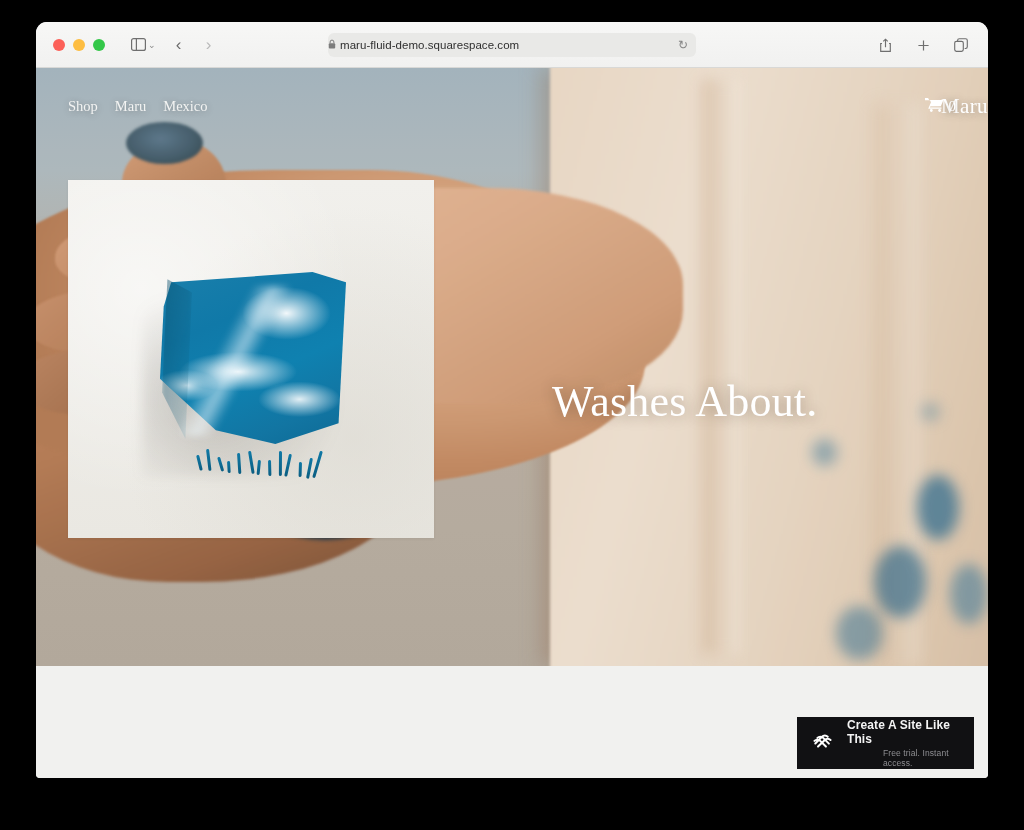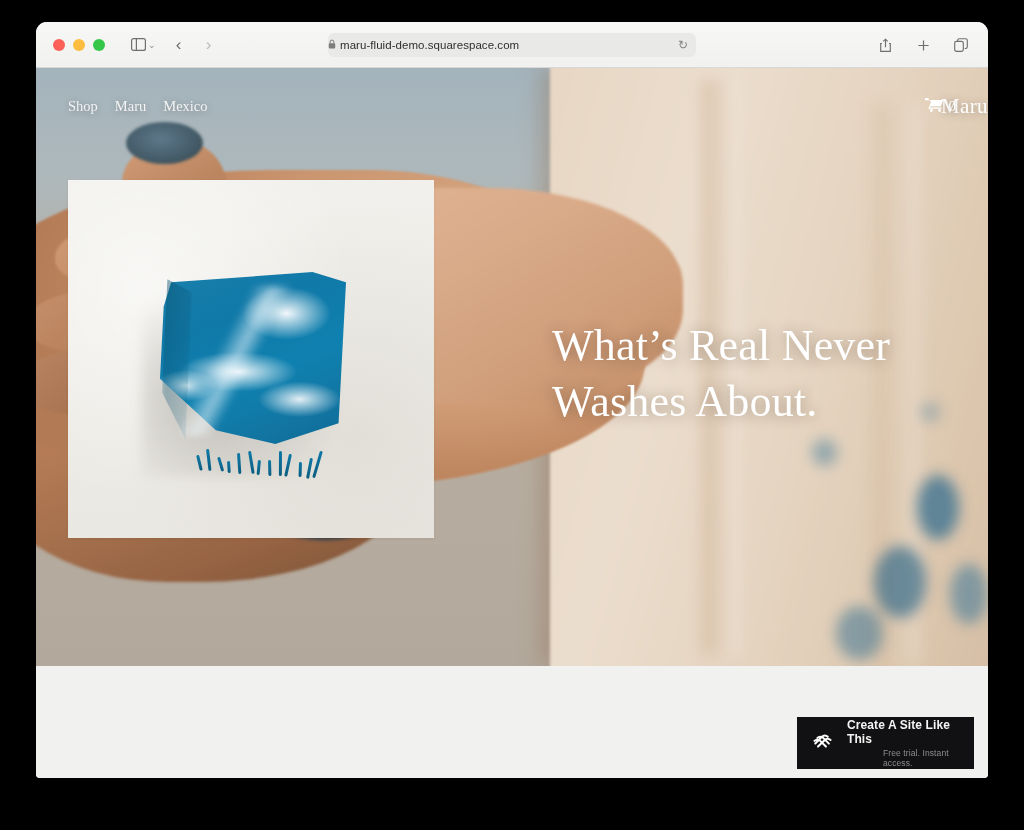--- a/index.html
+++ b/index.html
@@ -411,21 +411,21 @@
               <i style="left: 93px; height: 22.8804px; transform: rotate(12.2281deg); bottom: -8px;"></i>
               <i style="left: 103.333px; height: 15.2316px; transform: rotate(1.74312deg); bottom: -8.66667px;"></i>
               <i style="left: 113.667px; height: 20.606px; transform: rotate(10.9987deg); bottom: -9.33333px;"></i>
               <i style="left: 124px; height: 27.9988px; transform: rotate(16.3706deg); bottom: -10px;"></i>
             </div>
         </div>
       </div>
 
       <div class="hero-copy">
         <h1 class="hero-h1">
-          <span>What’s Real Never</span><br>
+          <br>
           <span>Washes About.</span>
         </h1>
       </div>
 
       <div class="site-header">
         <nav class="site-nav">
           <a href="#">Shop</a>
           <a href="#">Maru</a>
           <a href="#">Mexico</a>
         </nav>

